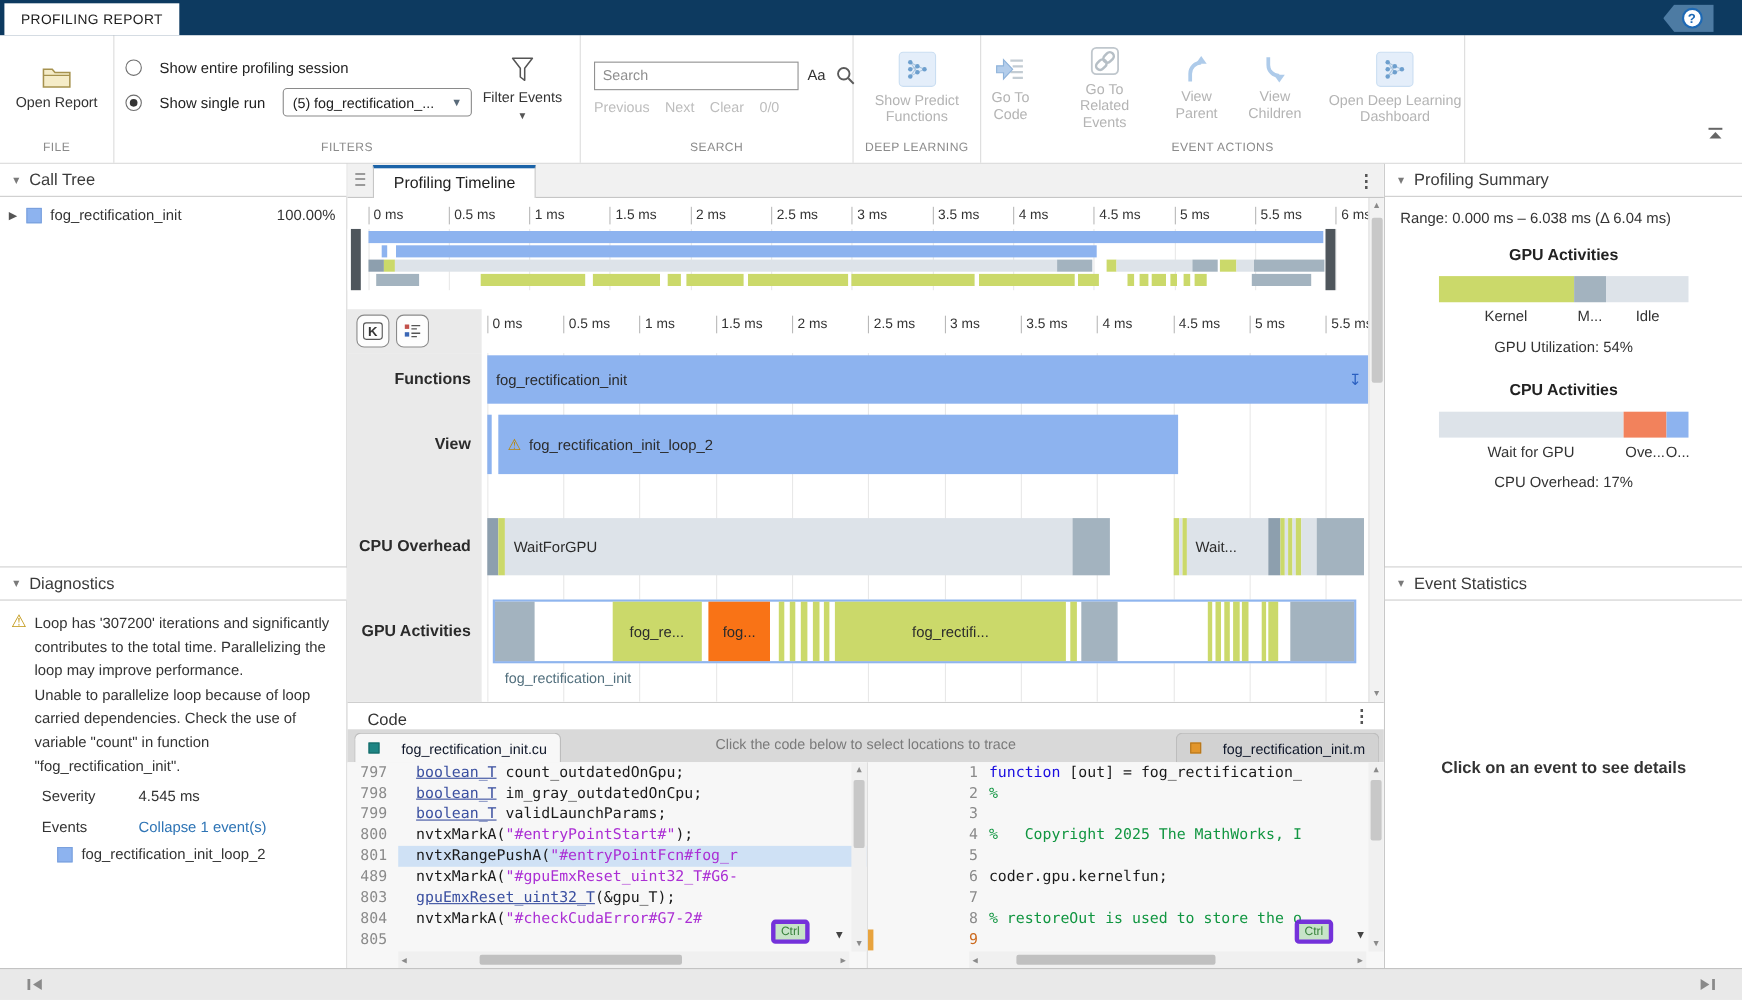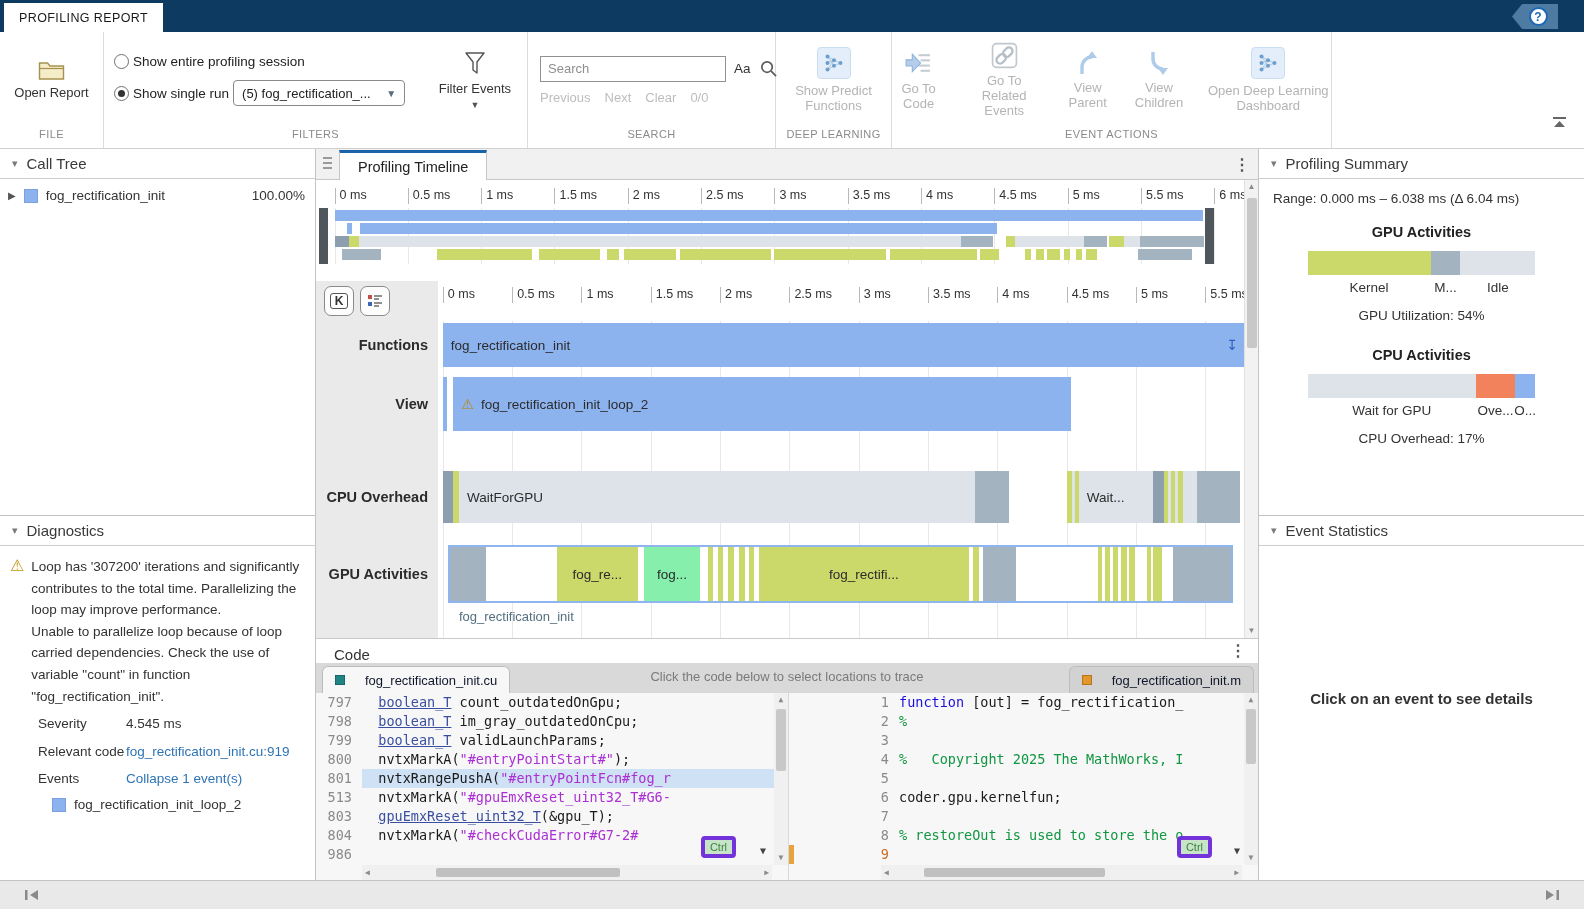--- a/index.html
+++ b/index.html
@@ -13,21 +13,21 @@
   .helpflag .qcirc { width:19px; height:19px; border-radius:50%; background:#fff; border:2px solid #1d69b5; color:#1d69b5; font-weight:bold; font-size:12px; display:flex; align-items:center; justify-content:center; margin-left:6px; }
 
   
   .ribbon { height:117px; background:#fff; border-bottom:1px solid #d0d0d0; display:flex; flex:0 0 auto; }
   .rsec { border-right:1px solid #dcdcdc; display:flex; flex-direction:column; }
   .rsec-content { flex:1; display:flex; align-items:center; justify-content:center; }
   .rsec-label { height:20px; text-align:center; font-size:11px; color:#8b8b8b; letter-spacing:.4px; }
   .ritem { display:flex; flex-direction:column; align-items:center; gap:4px; font-size:13px; color:#333; text-align:center; cursor:pointer; }
   .ritem.disabled { color:#b4b4b4; }
   .iconbox { width:34px; height:32px; border-radius:4px; background:#e4eefa; border:1px solid #cadef2; display:flex; align-items:center; justify-content:center; }
-  .radio-row { display:flex; align-items:center; gap:4px; font-size:13.5px; color:#222; cursor:pointer; }
+  .radio-row { display:flex; align-items:center; gap:16px; font-size:13.5px; color:#222; cursor:pointer; }
   .radio { width:15px; height:15px; border:1px solid #6f6f6f; border-radius:50%; background:#fff; position:relative; flex:0 0 auto; }
   .radio.checked::after { content:""; position:absolute; left:3px; top:3px; width:7px; height:7px; border-radius:50%; background:#333; }
   .dropdown { width:172px; height:26px; border:1px solid #8a8a8a; border-radius:4px; background:#fff; display:flex; align-items:center; padding:0 8px; font-size:13px; color:#222; cursor:pointer; }
   .dropdown .caret { margin-left:auto; color:#5a6b7a; font-size:10px; }
   .searchbox { width:186px; height:26px; border:1px solid #919191; background:#fff; font-size:13px; padding:0 7px; color:#222; font-family:"Liberation Sans",sans-serif; }
   .searchbox::placeholder { color:#8f8f8f; }
   .searchrow { display:flex; align-items:center; gap:8px; }
   .searchnav { display:flex; gap:14px; font-size:13px; color:#bdbdbd; margin-top:8px; }
   .aa { font-size:13.5px; color:#333; cursor:pointer; }
   .minribbon { margin-left:auto; align-self:flex-end; margin-bottom:16px; margin-right:18px; cursor:pointer; }
@@ -353,24 +353,20 @@
             <div>
               <span>Loop has '307200' iterations and significantly contributes to the total time. Parallelizing the loop may improve performance.</span><br>
               <span>Unable to parallelize loop because of loop carried dependencies. Check the use of variable "count" in function "fog_rectification_init".</span>
             </div>
           </div>
           <div class="kv">
             <span class="k">Severity</span>
             <span>4.545 ms</span>
           </div>
           <div class="kv">
-            <span class="k">Relevant code</span>
-            <span class="link">fog_rectification_init.cu:919</span>
-          </div>
-          <div class="kv">
             <span class="k">Events</span>
             <span class="link">Collapse 1 event(s)</span>
           </div>
           <div class="diag-event">
             <span class="swatch"></span>
             <span>fog_rectification_init_loop_2</span>
           </div>
         </div>
       </div>
     </div>
@@ -545,21 +541,21 @@
                 <div class="seg" style="left: 92.4%; width: 1.8%; background: rgb(221, 227, 233);"></div>
                 <div class="seg" style="left: 94.2%; width: 5.3%; background: rgb(163, 179, 191);"></div>
               </div>
             <div class="tlrow" style="top:224px; height:58px;">
               <div class="gpu-container" style="left:1.3%; width:97.3%;">
                 <div class="gpu-inner">
                     <div class="seg" style="left: 0%; width: 4.6%; background: rgb(163, 179, 191);"></div>
                     <div class="seg haslabel centered" style="left: 13.6%; width: 10.4%; background: rgb(203, 217, 106);">
                       <span>fog_re...</span>
                     </div>
-                    <div class="seg haslabel centered" style="left: 24.8%; width: 7.2%; background: #86efac;">
+                    <div class="seg haslabel centered" style="left: 24.8%; width: 7.2%; background: #f97316;">
                       <span>fog...</span>
                     </div>
                     <div class="seg" style="left: 33%; width: 0.6%; background: rgb(203, 217, 106);"></div>
                     <div class="seg" style="left: 34.3%; width: 0.6%; background: rgb(203, 217, 106);"></div>
                     <div class="seg" style="left: 35.6%; width: 0.7%; background: rgb(203, 217, 106);"></div>
                     <div class="seg" style="left: 37%; width: 0.7%; background: rgb(203, 217, 106);"></div>
                     <div class="seg" style="left: 38.3%; width: 0.6%; background: rgb(203, 217, 106);"></div>
                     <div class="seg haslabel centered" style="left: 39.5%; width: 27%; background: rgb(203, 217, 106);">
                       <span>fog_rectifi...</span>
                     </div>
@@ -620,33 +616,33 @@
                 </div>
                 <div class="cline">
                   <span class="lnum">800</span>
                   <span class="ctext"><span class="tk-pl">  nvtxMarkA(</span><span class="tk-st">"#entryPointStart#"</span><span class="tk-pl">);</span></span>
                 </div>
                 <div class="cline hl">
                   <span class="lnum">801</span>
                   <span class="ctext"><span class="tk-pl">  nvtxRangePushA(</span><span class="tk-st">"#entryPointFcn#fog_r</span></span>
                 </div>
                 <div class="cline">
-                  <span class="lnum">513</span>
+                  <span class="lnum">489</span>
                   <span class="ctext"><span class="tk-pl">  nvtxMarkA(</span><span class="tk-st">"#gpuEmxReset_uint32_T#G6-</span></span>
                 </div>
                 <div class="cline">
                   <span class="lnum">803</span>
                   <span class="ctext"><span class="tk-pl">  </span><span class="tk-lk">gpuEmxReset_uint32_T</span><span class="tk-pl">(&amp;gpu_T);</span></span>
                 </div>
                 <div class="cline">
                   <span class="lnum">804</span>
                   <span class="ctext"><span class="tk-pl">  nvtxMarkA(</span><span class="tk-st">"#checkCudaError#G7-2#</span></span>
                 </div>
                 <div class="cline">
-                  <span class="lnum">986</span>
+                  <span class="lnum">805</span>
                   <span class="ctext"></span>
                 </div>
               </div>
             <div class="vscroll-ed">
               <span class="scroll-arrow">▲</span>
               <div class="vthumb" style="margin-top:2px; height:62px;"></div>
               <span class="scroll-arrow" style="margin-top:auto">▼</span>
             </div>
             <div class="hscroll">
               <span class="harrow">◀</span>

